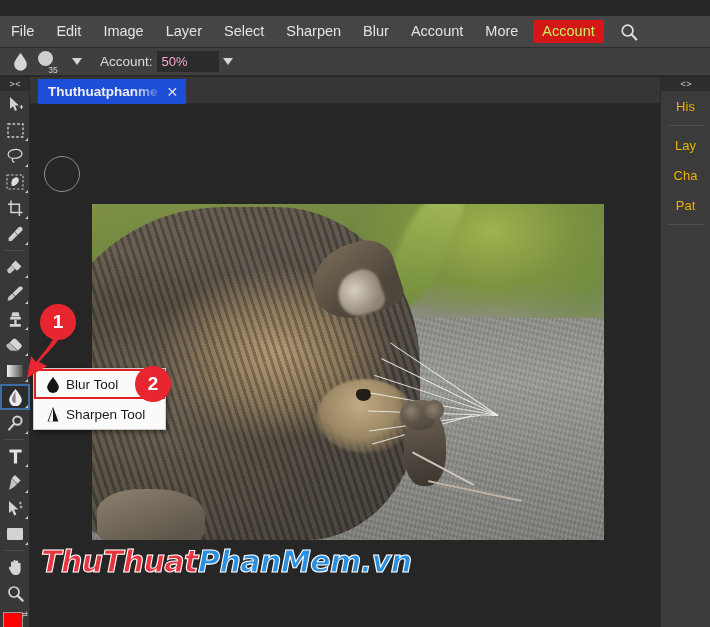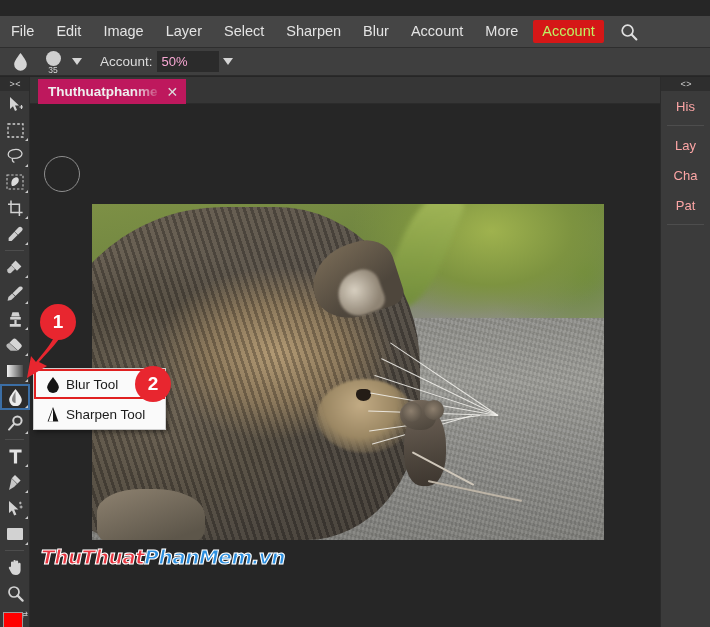--- a/index.html
+++ b/index.html
@@ -34,21 +34,21 @@
   
   .optionsbar {
     position: absolute; left: 0; top: 32px; width: 710px; height: 28px;
     background: #3f3f3f;
     border-bottom: 1px solid #2b2b2b;
     display: flex; align-items: center; padding-left: 8px;
   }
   .opt-tool-icon { width: 24px; height: 22px; display:flex; align-items:center; justify-content:center; }
   .brush-preview {
     position: relative; width: 30px; height: 24px;
-    display: flex; align-items: flex-start; justify-content: center;
+    display: flex; align-items: flex-start; 
     margin-left: 6px;
   }
   .brush-dot {
     width: 15px; height: 15px; border-radius: 50%;
     background: #cfcfcf; margin-top: 1px;
   }
   .brush-size {
     position: absolute; bottom: -1px; left: 50%; transform: translateX(-50%);
     font-size: 8.5px; color: #d8d8d8; line-height: 1;
   }
@@ -61,21 +61,21 @@
     padding: 3px 10px 3px 5px; margin-left: 4px; min-width: 62px;
   }
 
   
   .tabbar {
     position: absolute; left: 30px; top: 61px; width: 630px; height: 27px;
     background: #363636; border-bottom: 1px solid #2b2b2b;
   }
   .doc-tab {
     position: absolute; left: 8px; top: 2px; height: 25px;
-    background: #be185d; display: flex; align-items: center;
+    background: #1d4ed8; display: flex; align-items: center;
     padding: 0 8px 0 10px; max-width: 175px; overflow: hidden;
   }
   .doc-tab-title {
     color: #efefef; font-size: 13.5px; font-weight: bold;
     white-space: nowrap; overflow: hidden;
     -webkit-mask-image: linear-gradient(to right, #000 78%, rgba(0,0,0,0.18) 100%);
     mask-image: linear-gradient(to right, #000 78%, rgba(0,0,0,0.18) 100%);
     max-width: 130px;
   }
   .doc-tab-close { color: #dcdcdc; font-size: 14px; margin-left: 9px; line-height: 1; }
@@ -214,21 +214,21 @@
   }
   .ph-mouse-tail2 {
     position: absolute; left: 10px; top: 92px; width: 70px; height: 2px;
     background: #cfc7ba; transform: rotate(28deg); transform-origin: right center;
     border-radius: 2px;
   }
 
   
   .watermark {
     position: absolute; left: 41px; top: 531px;
-    font-size: 20px; font-weight: bold; font-style: italic;
+    font-size: 30px; font-weight: bold; font-style: italic;
     letter-spacing: -0.5px; white-space: nowrap; line-height: 1;
     font-family: "DejaVu Sans", sans-serif;
   }
   .watermark .r { color: #e8343f; -webkit-text-stroke: 1.1px #ffffff; }
   .watermark .b { color: #2b8fe0; -webkit-text-stroke: 1.1px #ffffff; }
 
   
   .flyout {
     position: absolute; left: 33px; top: 352px; width: 133px;
     background: #fafafa; border: 1px solid #cfcfcf;
@@ -256,21 +256,21 @@
     position: absolute; right: 0; top: 61px; width: 50px; height: 566px;
     background: #3b3b3b; border-left: 1px solid #2b2b2b;
   }
   .rp-collapse {
     height: 14px; background: #2e2e2e; color: #cfcfcf;
     font-size: 9px; letter-spacing: -1px;
     display: flex; align-items: center; justify-content: center;
   }
   .rp-item {
     height: 30px; display: flex; align-items: center; justify-content: center;
-    color: #fca5a5; font-size: 13px;
+    color: #eab308; font-size: 13px;
   }
   .rp-sep { height: 1px; background: #4d4d4d; margin: 4px 6px; }
 
   svg { display: block; }
 </style>
 </head>
 <body>
 
 <div id="app">
 

